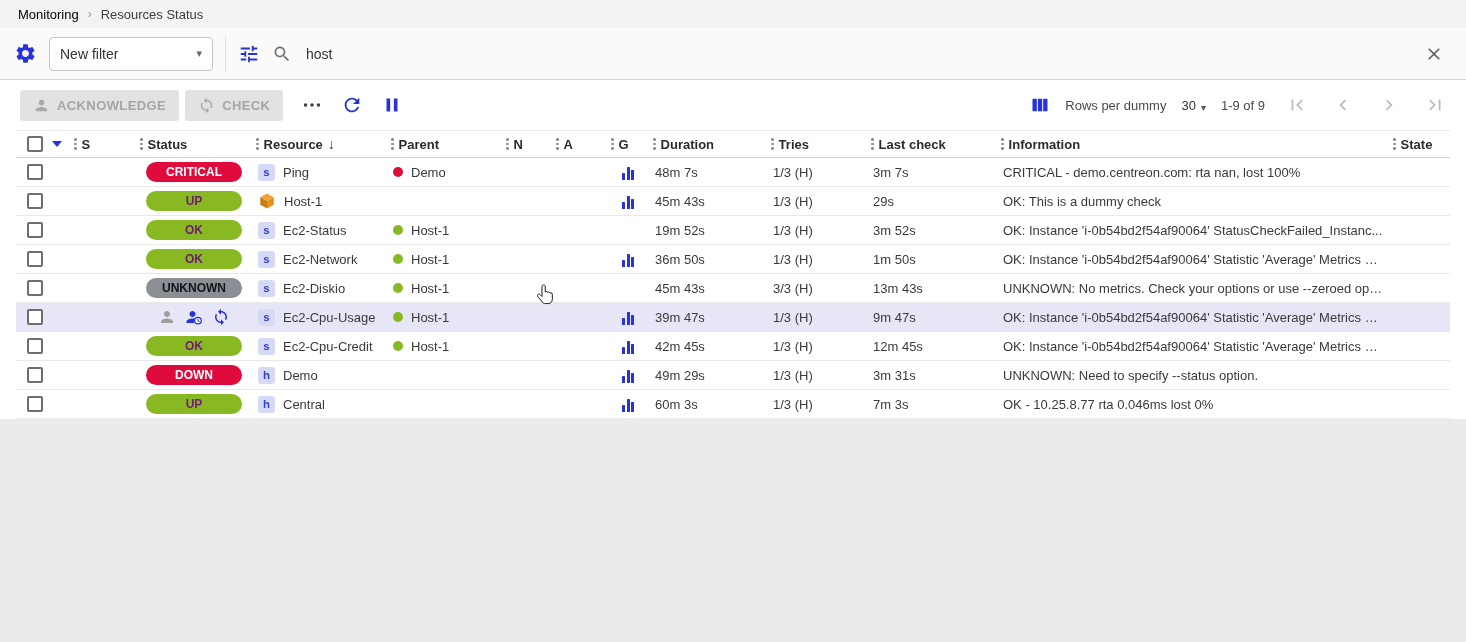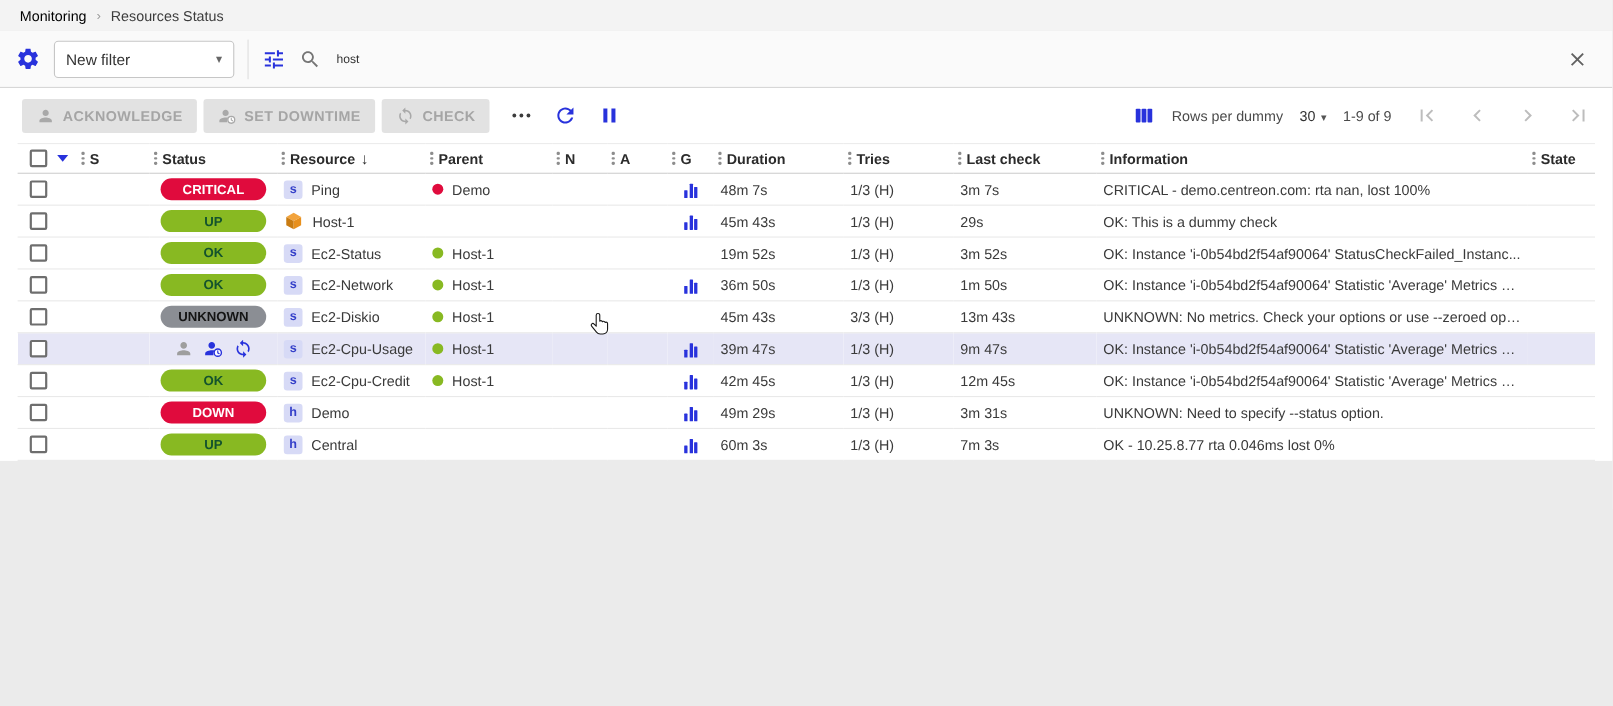--- a/index.html
+++ b/index.html
@@ -12,21 +12,21 @@
   .crumb { color:#000000; cursor:pointer; }
   .crumb.current { color:#3c3c3c; }
   .crumb-sep { color:#9a9a9a; font-size:12px; }
 
   
   .filter-bar { height:52px; background:#fafafa; border-bottom:1px solid #d7d7d7; display:flex; align-items:center; padding:0 14px; gap:12px; }
   .filter-select { width:164px; height:34px; background:#fff; border:1px solid #c6c6c6; border-radius:4px; display:flex; align-items:center; justify-content:space-between; padding:0 10px; font-size:14px; color:#333; cursor:pointer;text-align:center; }
   .filter-select .caret { color:#666; font-size:11px; }
   .vdivider { width:1px; height:36px; background:#dedede; }
   .search-area { display:flex; align-items:center; gap:14px; flex:1; }
-  .search-input { flex:1; border:none; outline:none; background:transparent; font-size:11px; color:#333; font-family:inherit; }
+  .search-input { flex:1; border:none; outline:none; background:transparent; font-size:14px; color:#333; font-family:inherit; }
   .icon-plain { display:inline-flex; align-items:center; justify-content:center; cursor:pointer; background:none; border:none; }
 
   
   .content { background:#fff; }
   .toolbar { height:50px; display:flex; align-items:center; padding:0 20px; }
   .toolbar-left { display:flex; align-items:center; gap:6px; }
   .btn { height:31px; display:inline-flex; align-items:center; gap:7px; padding:0 13px; background:#e2e2e2; border:none; border-radius:3px; color:#a5a5a5; font-size:13px; font-weight:700; letter-spacing:.4px; font-family:inherit; cursor:default; }
   .gap-l { margin-left:12px; }
   .toolbar-right { margin-left:auto; display:flex; align-items:center; gap:15px; }
   .rpp-label, .range { font-size:13px; color:#4a4a4a; }
@@ -44,21 +44,21 @@
   .sort-arrow { margin-left:5px; font-size:14px; color:#2f2f2f; }
   .caret-blue { width:0; height:0; border-left:5px solid transparent; border-right:5px solid transparent; border-top:6px solid var(--accent-blue,#2832dc); display:inline-block; margin-left:9px; cursor:pointer; }
   tbody td { height:29px; border-bottom:1px solid #e9e9e9; font-size:13px; color:#3a3a3a; padding:0 6px; white-space:nowrap; overflow:hidden; text-overflow:ellipsis; vertical-align:middle; }
   tbody tr.highlighted td { background:#e6e6f6; }
   td.c-check, th.c-check { padding-left:11px; }
   td.c-status { text-align:center; padding:0; }
   td.c-g { text-align:center; }
   .checkbox { width:16px; height:16px; border:2px solid #6e6e6e; border-radius:2px; background:#fff; display:inline-block; vertical-align:middle; cursor:pointer; }
   .pill { display:inline-block; min-width:96px; padding:3px 0; border-radius:11px; font-size:12px; font-weight:700; text-align:center; }
   .pill.critical { background:var(--critical,#e00b3d); color:#fff; }
-  .pill.ok { background:var(--ok,#88b922); color:#14532d; }
+  .pill.ok { background:var(--ok,#88b922); color:#701a75; }
   .pill.unknown { background:var(--unknown,#8b8e94); color:#141414; }
   .cellflex { display:flex; align-items:center; gap:8px; }
   .type-chip { width:17px; height:17px; border-radius:3px; background:#d7daf6; color:#3540c9; font-size:11.5px; font-weight:700; line-height:17px; text-align:center; display:inline-block; flex:0 0 auto; }
   .dot { width:10px; height:10px; border-radius:50%; display:inline-block; flex:0 0 auto; }
   .dot.critical { background:var(--critical,#e00b3d); }
   .dot.ok { background:var(--ok,#88b922); }
   .graph-icon { display:inline-flex; align-items:flex-end; gap:1.5px; height:13px; cursor:pointer; vertical-align:middle; }
   .graph-icon i { width:3px; background:var(--accent-blue,#2832dc); display:block; border-radius:.5px; }
   .status-icons { display:flex; align-items:center; justify-content:center; gap:9px; }
   .status-icons svg { display:block; }
@@ -109,28 +109,20 @@
 
   <div class="content">
 
     <div class="toolbar">
       <div class="toolbar-left">
         <button class="btn">
           <svg width="17" height="17" viewBox="0 0 24 24" fill="#a9a9a9">
               <path d="M12 12c2.21 0 4-1.79 4-4s-1.79-4-4-4-4 1.79-4 4 1.79 4 4 4zm0 2c-2.67 0-8 1.34-8 4v2h16v-2c0-2.66-5.33-4-8-4z"></path>
             </svg>
           <span>ACKNOWLEDGE</span>
-        </button>
-        <button class="btn">
-          <svg width="17" height="17" viewBox="0 0 24 24">
-              <path fill="#a9a9a9" d="M10 12c2.21 0 4-1.79 4-4s-1.79-4-4-4-4 1.79-4 4 1.79 4 4 4zm0 2c-2.67 0-8 1.34-8 4v2h10v-2c0-1.5.7-2.9 1.8-3.7-1.2-.2-2.6-.3-3.8-.3z"></path>
-              <circle cx="17.3" cy="16.8" r="4.4" fill="#fff" stroke="#a9a9a9" stroke-width="1.7"></circle>
-              <path d="M17.3 14.6v2.4l1.7 1.1" fill="none" stroke="#a9a9a9" stroke-width="1.4" stroke-linecap="round"></path>
-            </svg>
-          <span>SET DOWNTIME</span>
         </button>
         <button class="btn">
           <svg width="17" height="17" viewBox="0 0 24 24" fill="#a9a9a9">
               <path d="M12 4V1L8 5l4 4V6c3.31 0 6 2.69 6 6 0 1.01-.25 1.97-.7 2.8l1.46 1.46C19.54 14.97 20 13.54 20 12c0-4.42-3.58-8-8-8zm0 14c-3.31 0-6-2.69-6-6 0-1.01.25-1.97.7-2.8L5.24 7.74C4.46 9.03 4 10.46 4 12c0 4.42 3.58 8 8 8v3l4-4-4-4v3z"></path>
             </svg>
           <span>CHECK</span>
         </button>
         <span class="icon-plain gap-l">
           <svg width="22" height="22" viewBox="0 0 24 24" fill="#3c3c3c">
               <circle cx="5" cy="12" r="1.9"></circle>

